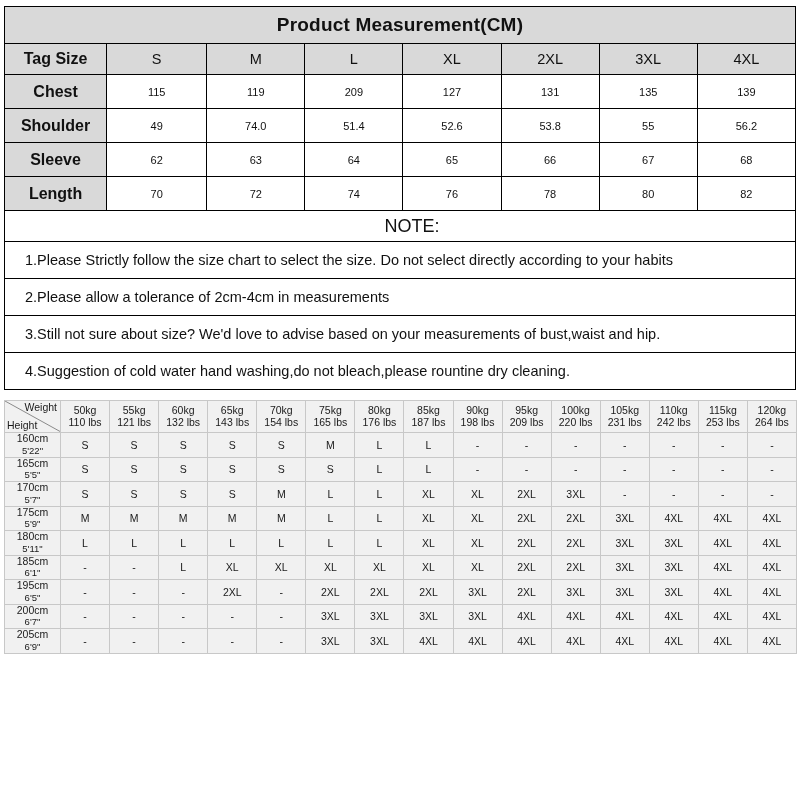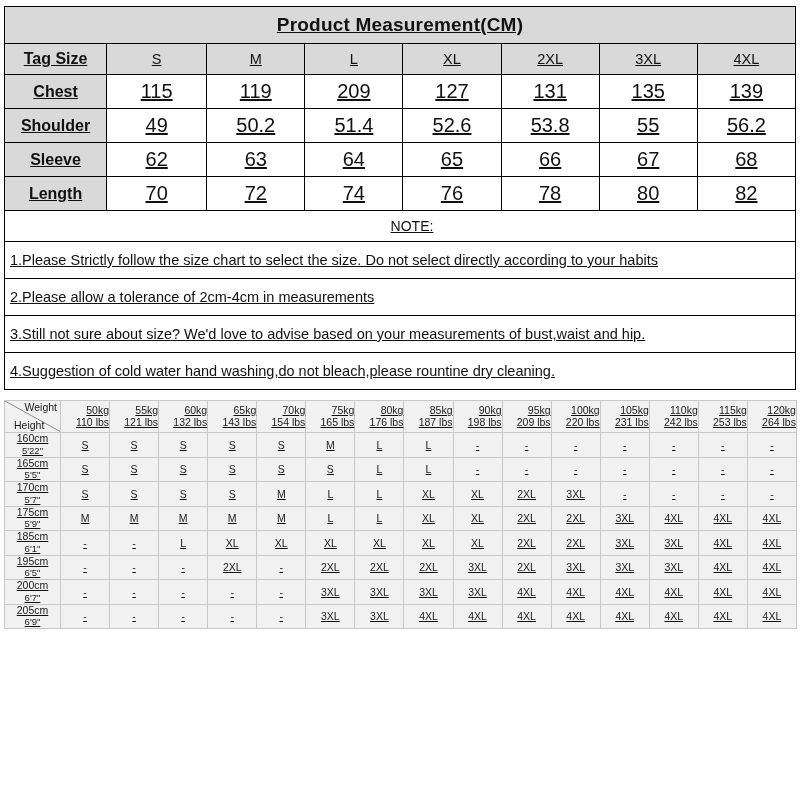--- a/index.html
+++ b/index.html
@@ -11,39 +11,38 @@
     width: 800px;
     height: 800px;
     font-family: "Liberation Sans", sans-serif;
     color: #111111;
     overflow: hidden;
   }
   .page {
     width: 800px;
     height: 682px;
     position: relative;
-    text-decoration: underline;
   }
 
   
   .measure-wrap {
     padding: 6px 4px 0 4px;
     box-sizing: border-box;
   }
   table.measure {
     border-collapse: collapse;
     width: 792px;
     margin: 0 auto;
     table-layout: fixed;
   }
   table.measure td, table.measure th {
     border: 1px solid #000000;
     text-align: center;
     vertical-align: middle;
-    font-size: 20px;
+    font-size: 11px;
     font-weight: normal;
     padding: 0;
     height: 33px;
   }
   table.measure tr.title-row td {
     background: #d9d9d9;
     font-weight: bold;
     font-size: 19px;
     height: 36px;
     letter-spacing: .2px;
@@ -54,26 +53,26 @@
     font-size: 14.5px;
   }
   table.measure tr.header-row td.rowlabel,
   table.measure td.rowlabel {
     background: #d9d9d9;
     font-weight: bold;
     font-size: 16px;
   }
   table.measure td.note-head {
     height: 30px;
-    font-size: 14px;
+    font-size: 18px;
     padding-left: 24px;
   }
   table.measure td.note-line {
     text-align: left;
-    padding-left: 5px;
+    padding-left: 20px;
     height: 36px;
     font-size: 14.5px;
   }
 
   
   .grid-wrap {
     margin: 10px auto 0 auto;
     width: 792px;
   }
   table.grid {
@@ -96,35 +95,35 @@
     font-size: 10.5px;
     line-height: 11.5px;
     height: 31px;
   }
   table.grid td.hcell {
     font-size: 10.5px;
     line-height: 11.5px;
     text-align: center;
     height: 23.5px;
   }
-  .w2 { display: block; text-align: right; }
+  .w2 { display: block; }
   .corner {
     position: relative;
     overflow: hidden;
   }
   .corner .lbl-w {
     position: absolute;
     top: 1px;
     right: 3px;
     font-size: 10.5px;
   }
   .corner .lbl-h {
     position: absolute;
     bottom: 1px;
-    left: 9px;
+    left: 2px;
     font-size: 10.5px;
     margin-top: 13px;
   }
   .corner svg {
     position: absolute;
     left: 0;
     top: 0;
   }
   .hcell .hsub {
     display: block;
@@ -168,21 +167,21 @@
             <td>119</td>
             <td>209</td>
             <td>127</td>
             <td>131</td>
             <td>135</td>
             <td>139</td>
           </tr>
           <tr>
             <td class="rowlabel">Shoulder</td>
             <td>49</td>
-            <td>50.2</td>
+            <td>74.0</td>
             <td>51.4</td>
             <td>52.6</td>
             <td>53.8</td>
             <td>55</td>
             <td>56.2</td>
           </tr>
           <tr>
             <td class="rowlabel">Sleeve</td>
             <td>62</td>
             <td>63</td>
@@ -377,20 +376,38 @@
             <td>XL</td>
             <td>XL</td>
             <td>2XL</td>
             <td>2XL</td>
             <td>3XL</td>
             <td>4XL</td>
             <td>4XL</td>
             <td>4XL</td>
           </tr>
           <tr>
+            <td class="hcell"><span>180cm</span><span class="hsub">5'11"</span></td>
+            <td>L</td>
+            <td>L</td>
+            <td>L</td>
+            <td>L</td>
+            <td>L</td>
+            <td>L</td>
+            <td>L</td>
+            <td>XL</td>
+            <td>XL</td>
+            <td>2XL</td>
+            <td>2XL</td>
+            <td>3XL</td>
+            <td>3XL</td>
+            <td>4XL</td>
+            <td>4XL</td>
+          </tr>
+          <tr>
             <td class="hcell"><span>185cm</span><span class="hsub">6'1"</span></td>
             <td>-</td>
             <td>-</td>
             <td>L</td>
             <td>XL</td>
             <td>XL</td>
             <td>XL</td>
             <td>XL</td>
             <td>XL</td>
             <td>XL</td>

